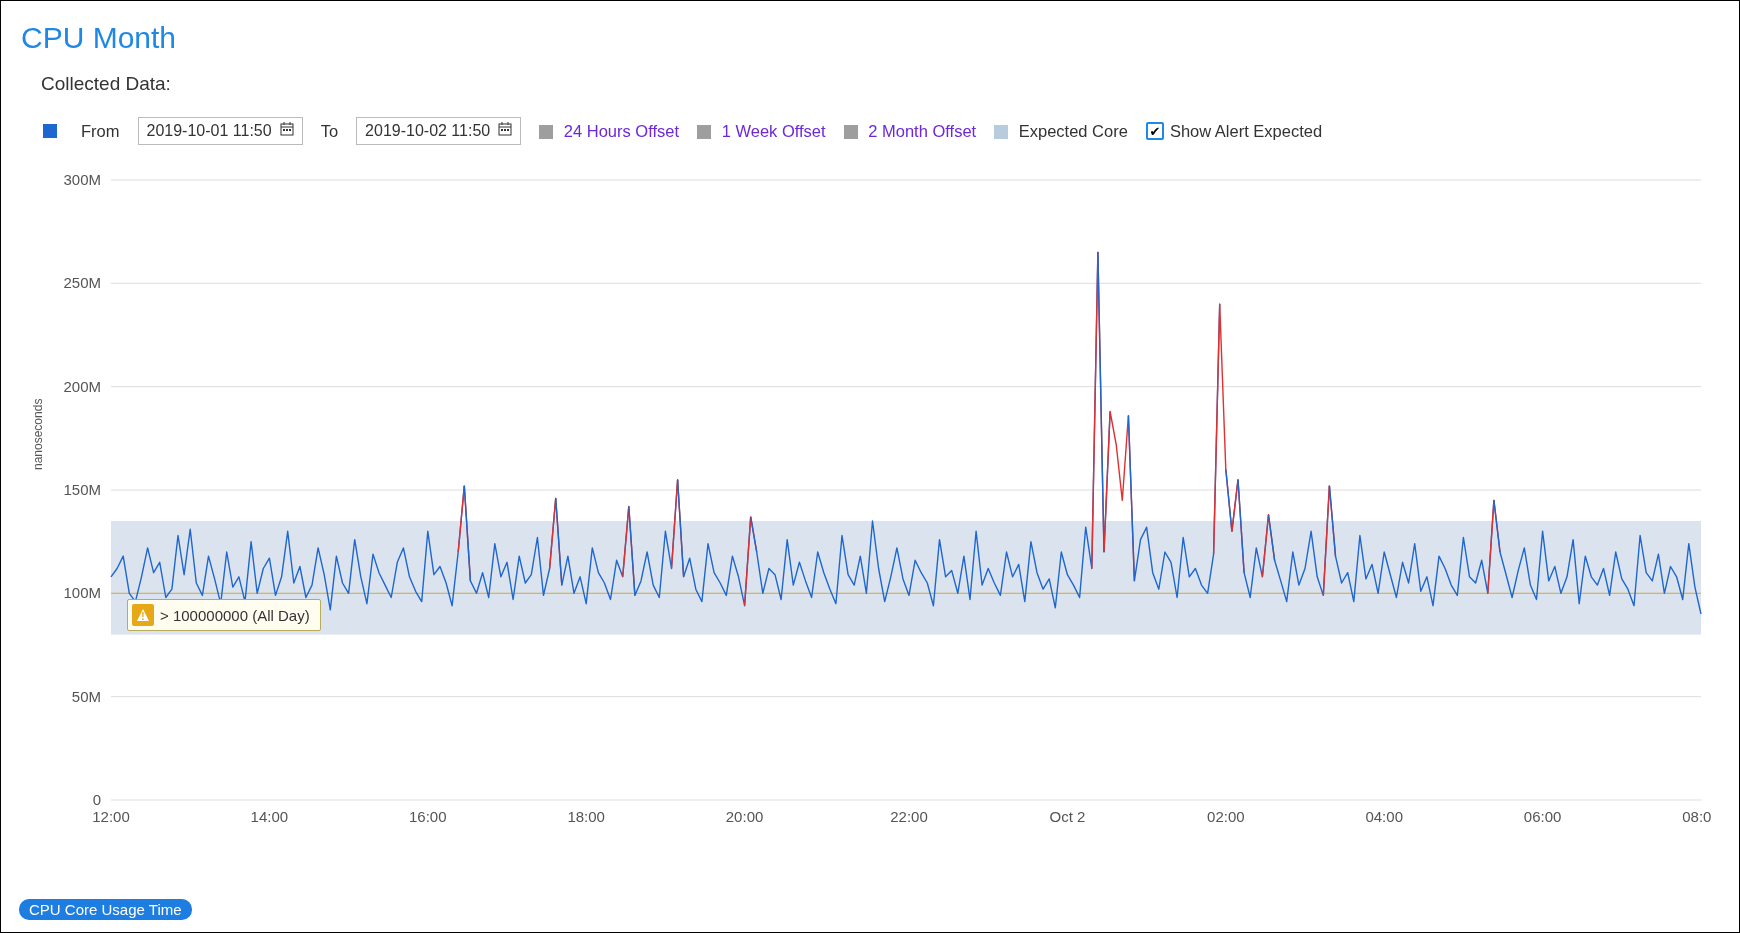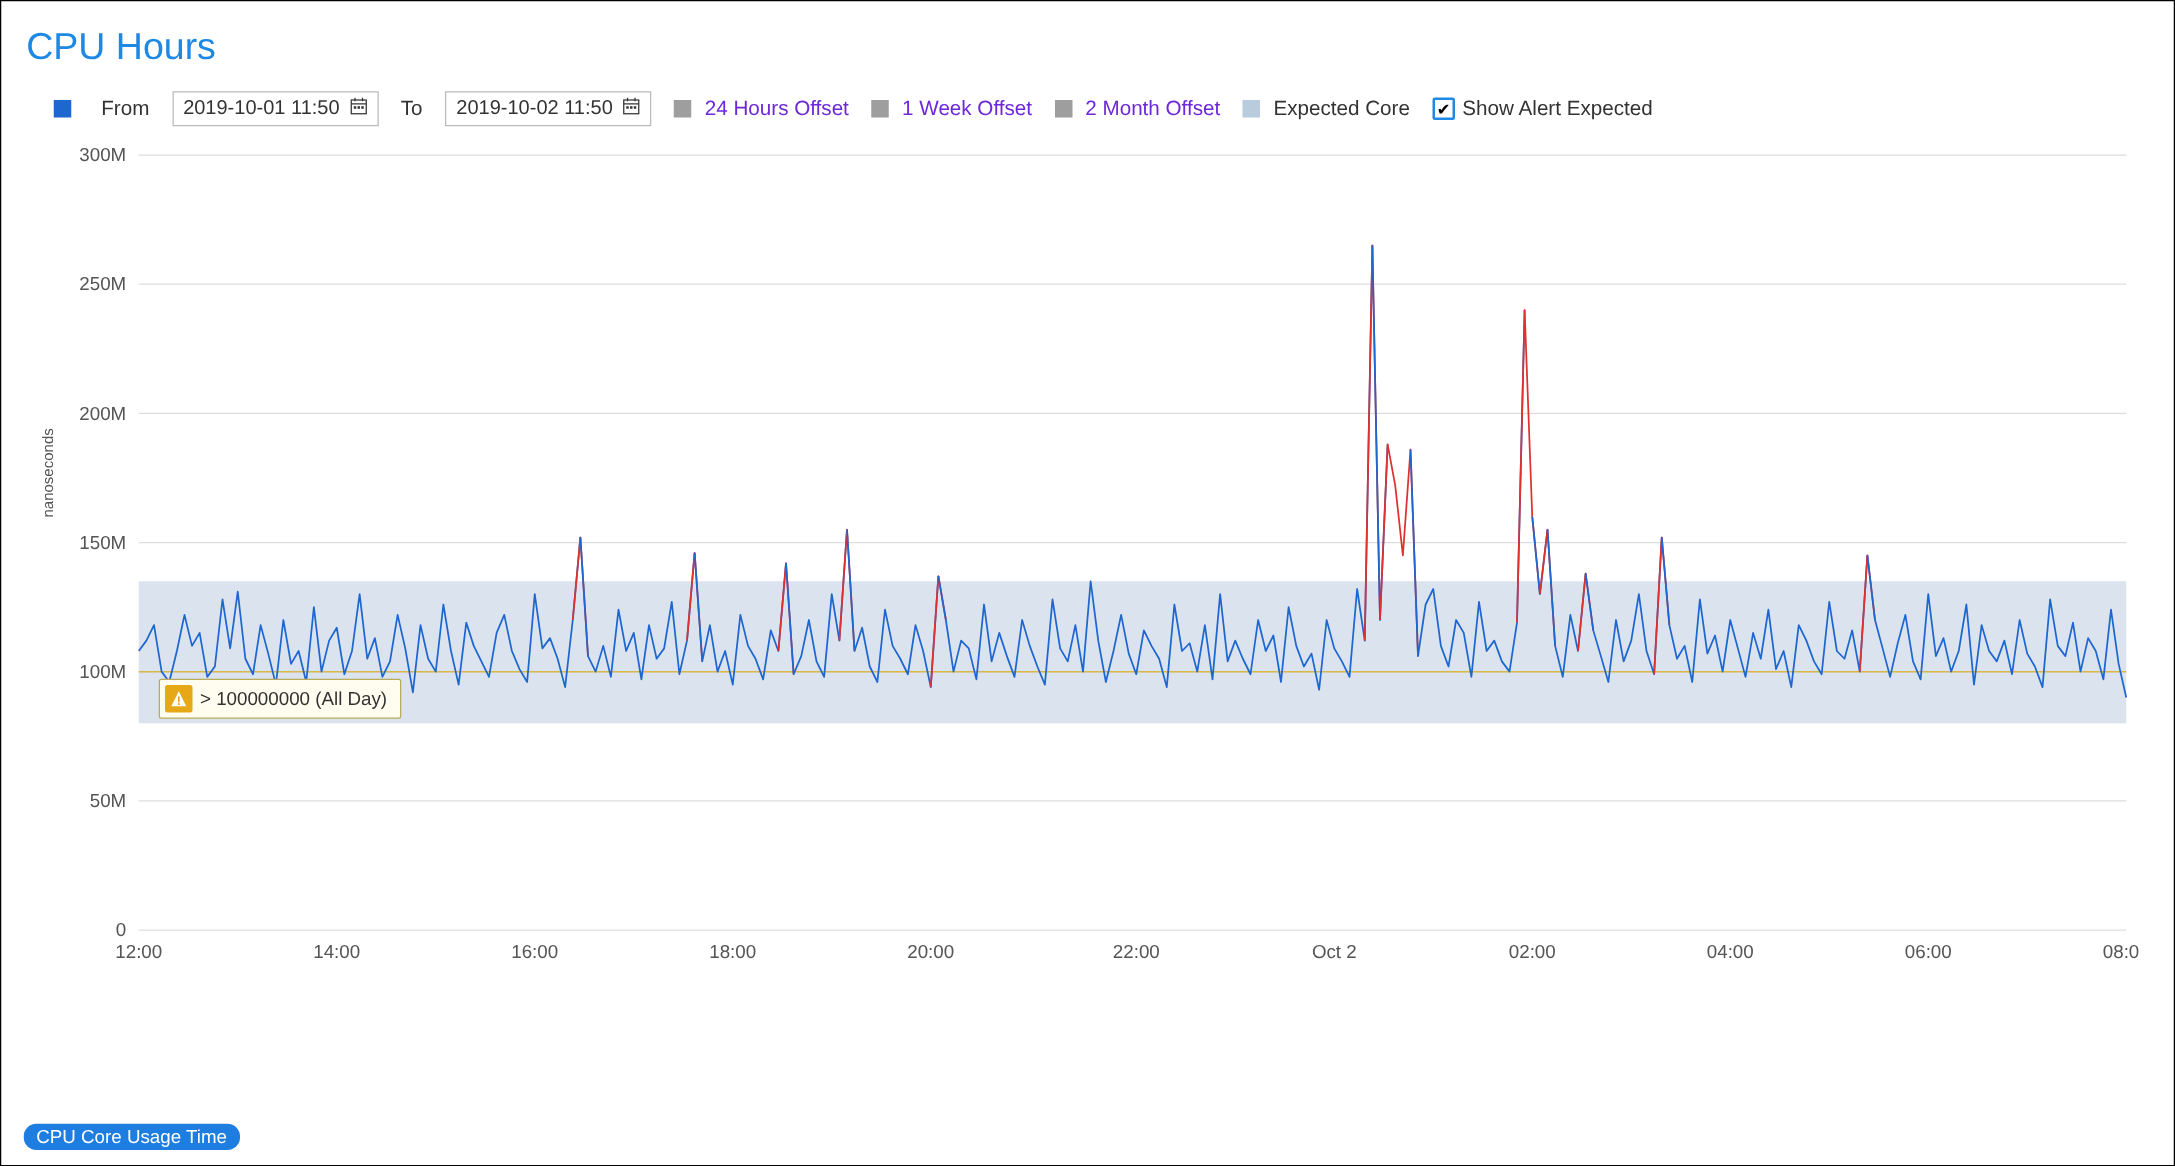--- a/index.html
+++ b/index.html
@@ -26,21 +26,21 @@
   .subtitle {
     font-size: 19px;
     color: #333;
     margin: 8px 0 22px 20px;
   }
   .controls {
     display: flex;
     align-items: center;
     gap: 18px;
     margin-left: 22px;
-    margin-bottom: 13px;
+    margin-bottom: 25px;
     font-size: 16.5px;
   }
   .legend-swatch {
     display: inline-block;
     width: 14px;
     height: 14px;
     vertical-align: middle;
     margin-right: 6px;
   }
   .sw-blue { background: #1e66d0; }
@@ -122,21 +122,22 @@
     color: #fff;
     font-size: 15px;
     padding: 2px 10px;
     border-radius: 10px;
   }
 </style>
 </head>
 <body>
 
 <div class="frame">
-  <div class="title">CPU Hours</div>
+  <div class="title">CPU Month</div>
+  <div class="subtitle">Collected Data:</div>
 
   <div class="controls">
     <span class="legend-swatch sw-blue"></span>
     <span>From</span>
     <span class="date-input">
       <span>2019-10-01 11:50</span>
       <span class="cal-icon">
         <svg width="14" height="14" viewBox="0 0 14 14">
             <rect x="1" y="2" width="12" height="11" fill="none" stroke="#333" stroke-width="1"></rect>
             <line x1="1" y1="5" x2="13" y2="5" stroke="#333"></line>

